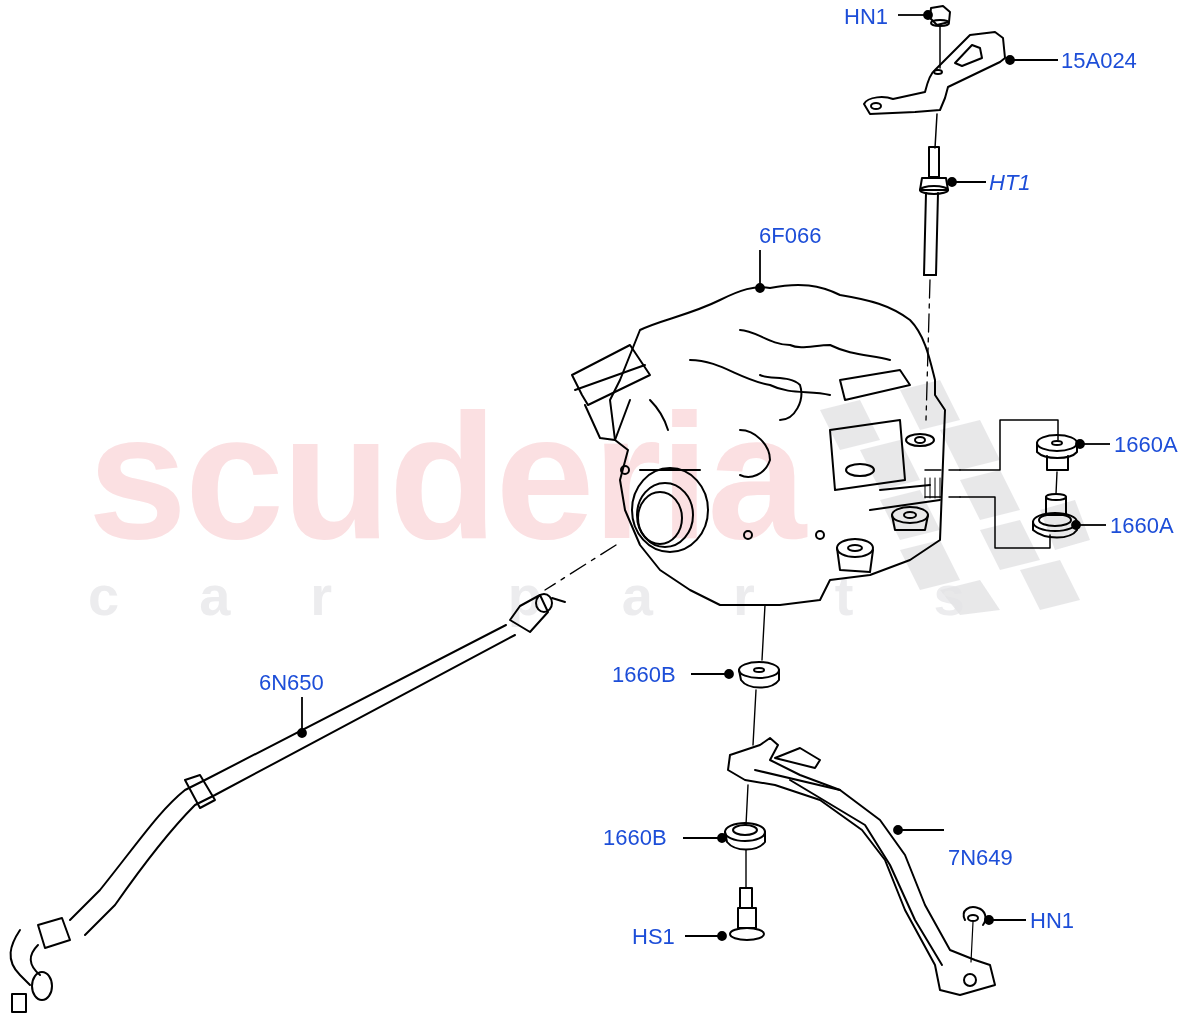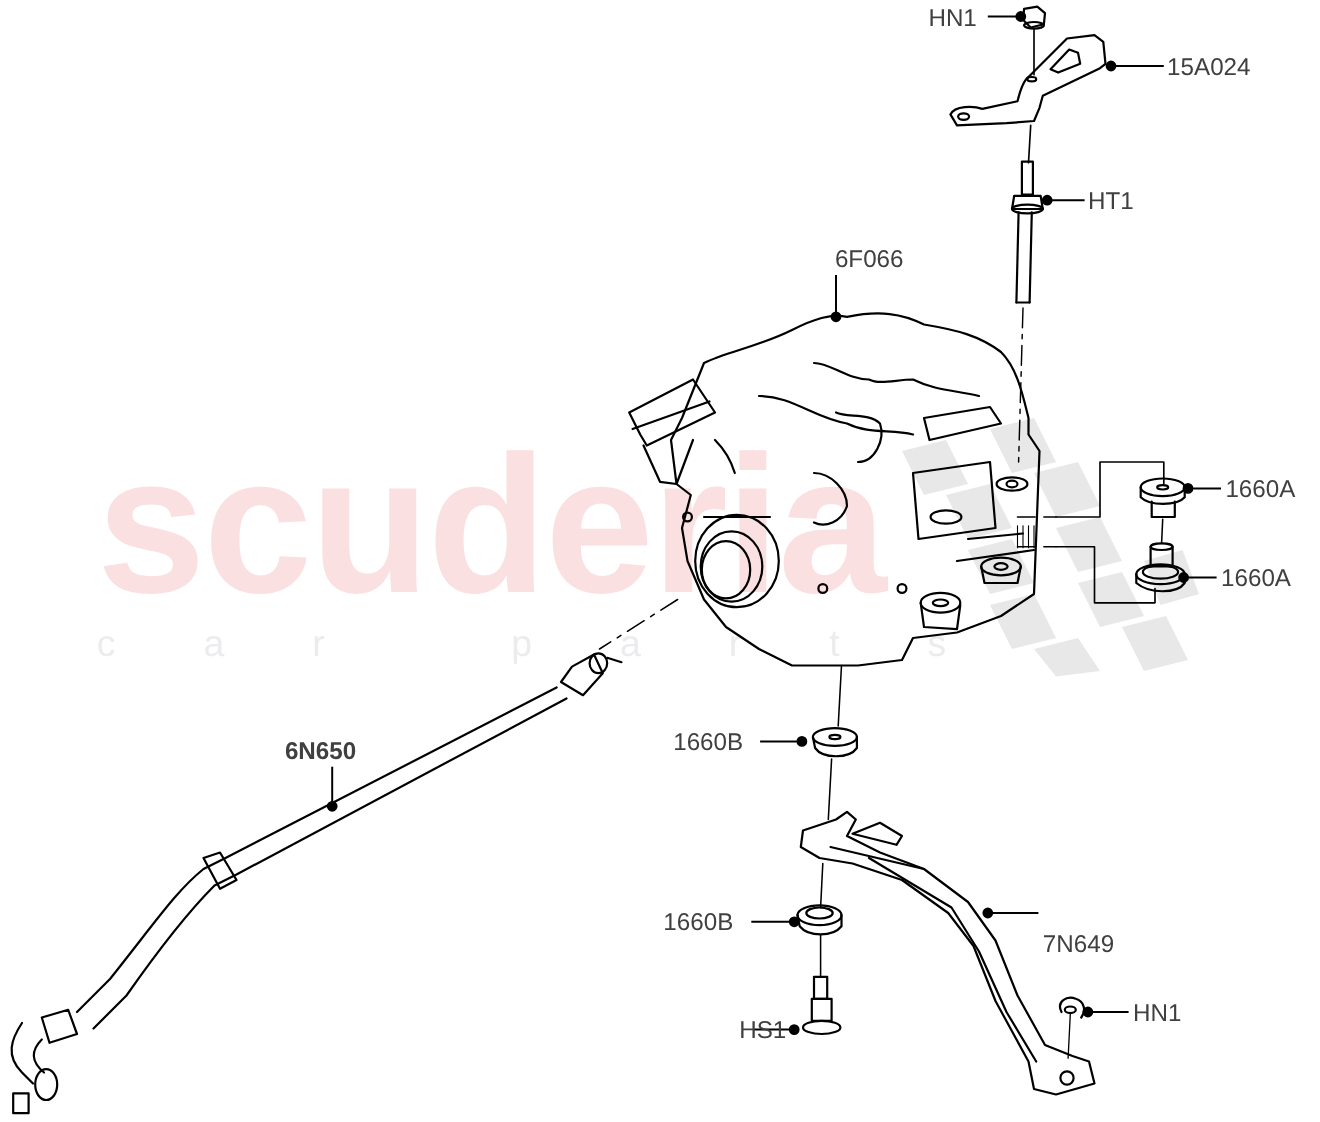--- a/index.html
+++ b/index.html
@@ -1,20 +1,20 @@
 <!DOCTYPE html>
 <html><head>
   <meta charset="utf-8">
   <style>
     html, body { margin: 0; padding: 0; background: #ffffff; }
     body { width: 1200px; height: 1020px; position: relative; overflow: hidden; font-family: "Liberation Sans", sans-serif; }
     .canvas { position: absolute; left: 0; top: 0; width: 1200px; height: 1020px; }
     .wm-main { position: absolute; left: 88px; top: 388px; font-family: "Liberation Sans", sans-serif; font-weight: bold; font-size: 178px; color: #fbe0e2; letter-spacing: -2px; line-height: 1; }
-    .wm-sub { position: absolute; left: 88px; top: 568px; font-family: "Liberation Sans", sans-serif; font-weight: normal; font-size: 34px; color: #ececee; letter-spacing: 80px; line-height: 1; }
-    .label { position: absolute; font-family: "Liberation Sans", sans-serif; font-size: 22px; color: #404040; line-height: 1; white-space: nowrap; text-align: right; }
+    .wm-sub { position: absolute; left: 88px; top: 568px; font-family: "Liberation Sans", sans-serif; font-weight: bold; font-size: 56px; color: #ececee; letter-spacing: 80px; line-height: 1; }
+    .label { position: absolute; font-family: "Liberation Sans", sans-serif; font-size: 22px; color: #1d4ed8; line-height: 1; white-space: nowrap; text-align: right; }
     svg.drawing { position: absolute; left: 0; top: 0; }
   </style>
 </head>
 <body>
 
 <div class="canvas">
 
   <div class="wm-main">scuderia</div>
   <div class="wm-sub">car parts</div>
 
@@ -196,23 +196,23 @@
         <circle cx="722" cy="838" r="4"></circle>
       <line x1="989" y1="920" x2="1026" y2="920"></line>
         <circle cx="989" cy="920" r="4"></circle>
       <line x1="685" y1="936" x2="722" y2="936"></line>
         <circle cx="722" cy="936" r="4"></circle>
     </g>
   </svg>
 
   <div class="label" style="left:844px; top:6px;">HN1</div>
   <div class="label" style="left:1061px; top:50px;">15A024</div>
-  <div class="label" style="left:989px; top:172px;">HT1</div>
+  <div class="label" style="left:989px; top:172px;font-style:italic;">HT1</div>
   <div class="label" style="left:759px; top:225px;">6F066</div>
   <div class="label" style="left:1114px; top:434px;">1660A</div>
   <div class="label" style="left:1110px; top:515px;">1660A</div>
-  <div class="label" style="left:259px; top:672px;font-weight:bold;">6N650</div>
+  <div class="label" style="left:259px; top:672px;">6N650</div>
   <div class="label" style="left:612px; top:664px;">1660B</div>
   <div class="label" style="left:948px; top:847px;">7N649</div>
   <div class="label" style="left:603px; top:827px;">1660B</div>
   <div class="label" style="left:1030px; top:910px;">HN1</div>
-  <div class="label" style="left:632px; top:926px;margin-left:40px;">HS1</div>
+  <div class="label" style="left:632px; top:926px;">HS1</div>
 </div>
 
 </body></html>

